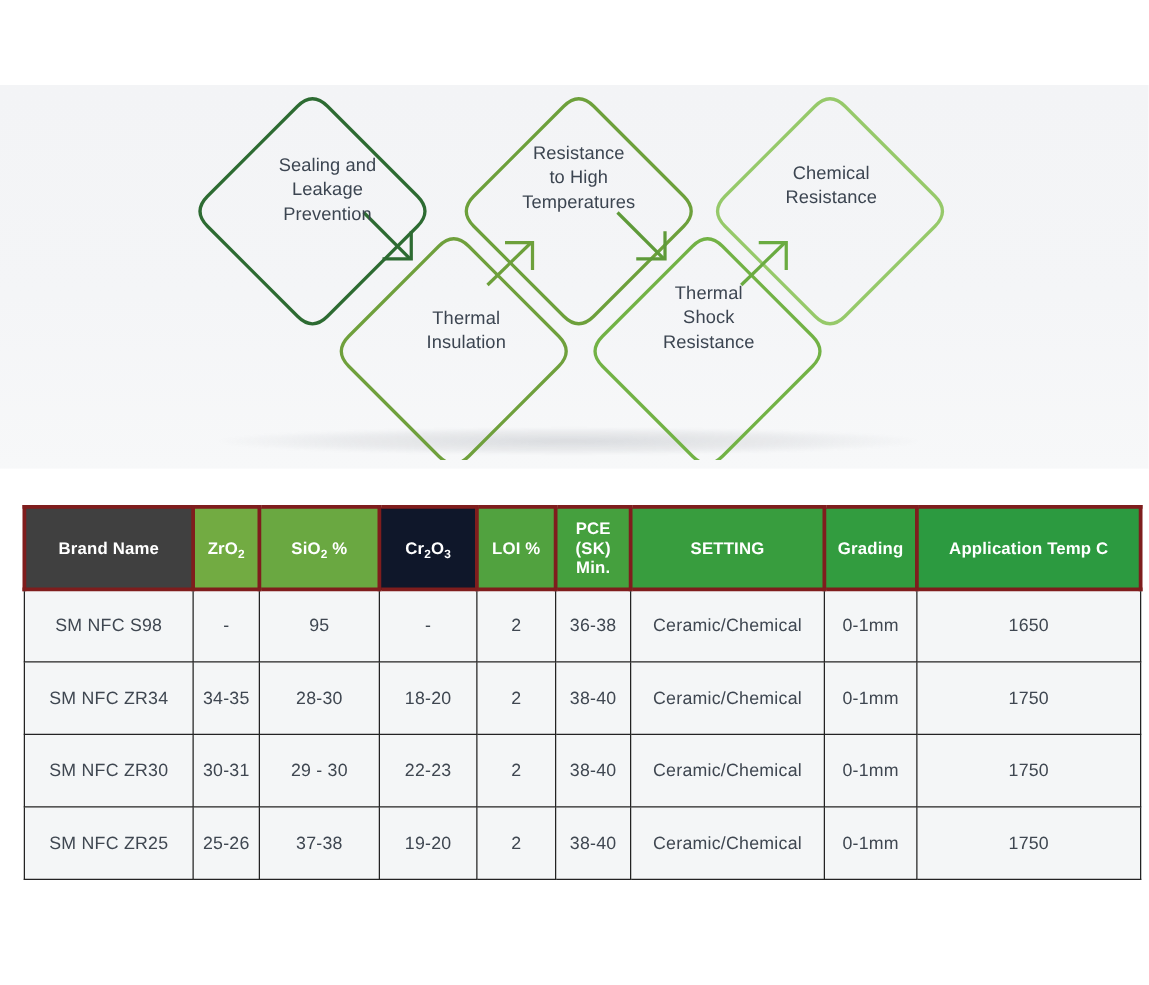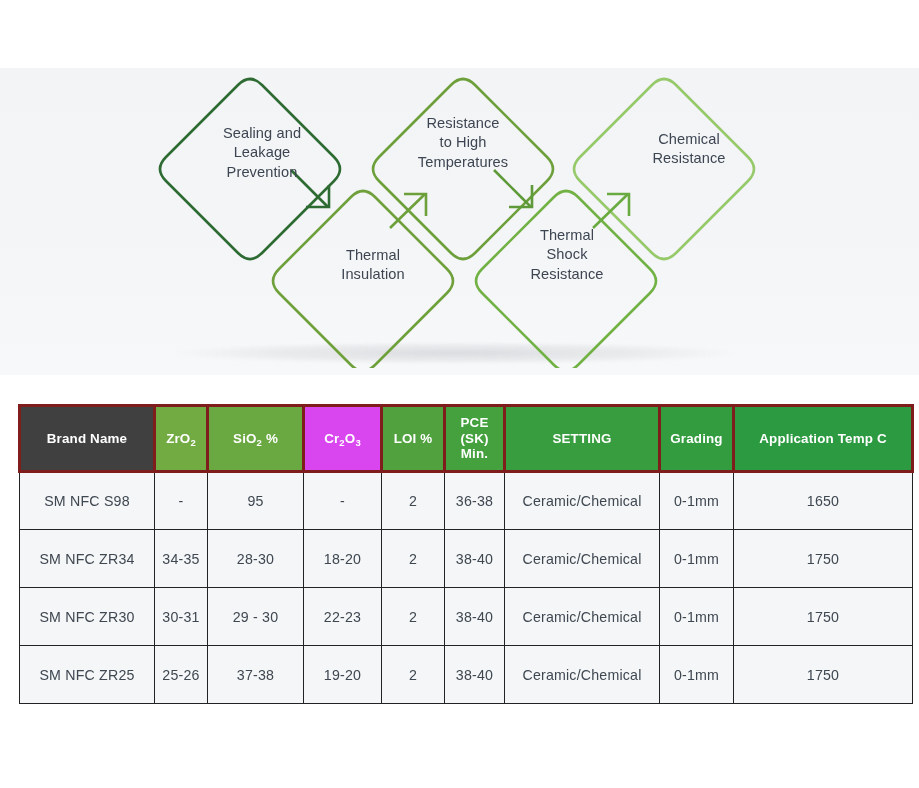--- a/index.html
+++ b/index.html
@@ -117,21 +117,21 @@
     font-size: 14.2px;
     text-align: center;
     border: 1px solid #232323;
     padding: 2px 4px;
     letter-spacing: 0.2px;
   }
 
   .hdr-c0 { background: #404040; }
   .hdr-c1 { background: #72ab42; }
   .hdr-c2 { background: #6aa841; }
-  .hdr-c3 { background: #d946ef; }
+  .hdr-c3 { background: #0f172a; }
   .hdr-c4 { background: #51a23f; }
   .hdr-c5 { background: #45a03e; }
   .hdr-c6 { background: #389d3e; }
   .hdr-c7 { background: #329c3f; }
   .hdr-c8 { background: #2c9a40; }
 </style>
 </head>
 <body>
 
 <div id="page">
@@ -191,21 +191,21 @@
       <div>to High</div>
       <div>Temperatures</div>
     </div>
 
     <div class="dlabel" style="left:492px; top:158px; width:150px;">
       <div>Thermal</div>
       <div>Shock</div>
       <div>Resistance</div>
     </div>
 
-    <div class="dlabel" style="left:614px; top:62px; width:150px;">
+    <div class="dlabel" style="left:590px; top:62px; width:150px;">
       <div>Chemical</div>
       <div>Resistance</div>
     </div>
 
   </div>
 
   <div class="table-wrap">
     <table class="spec">
       <colgroup>
         <col style="width:135px;">

